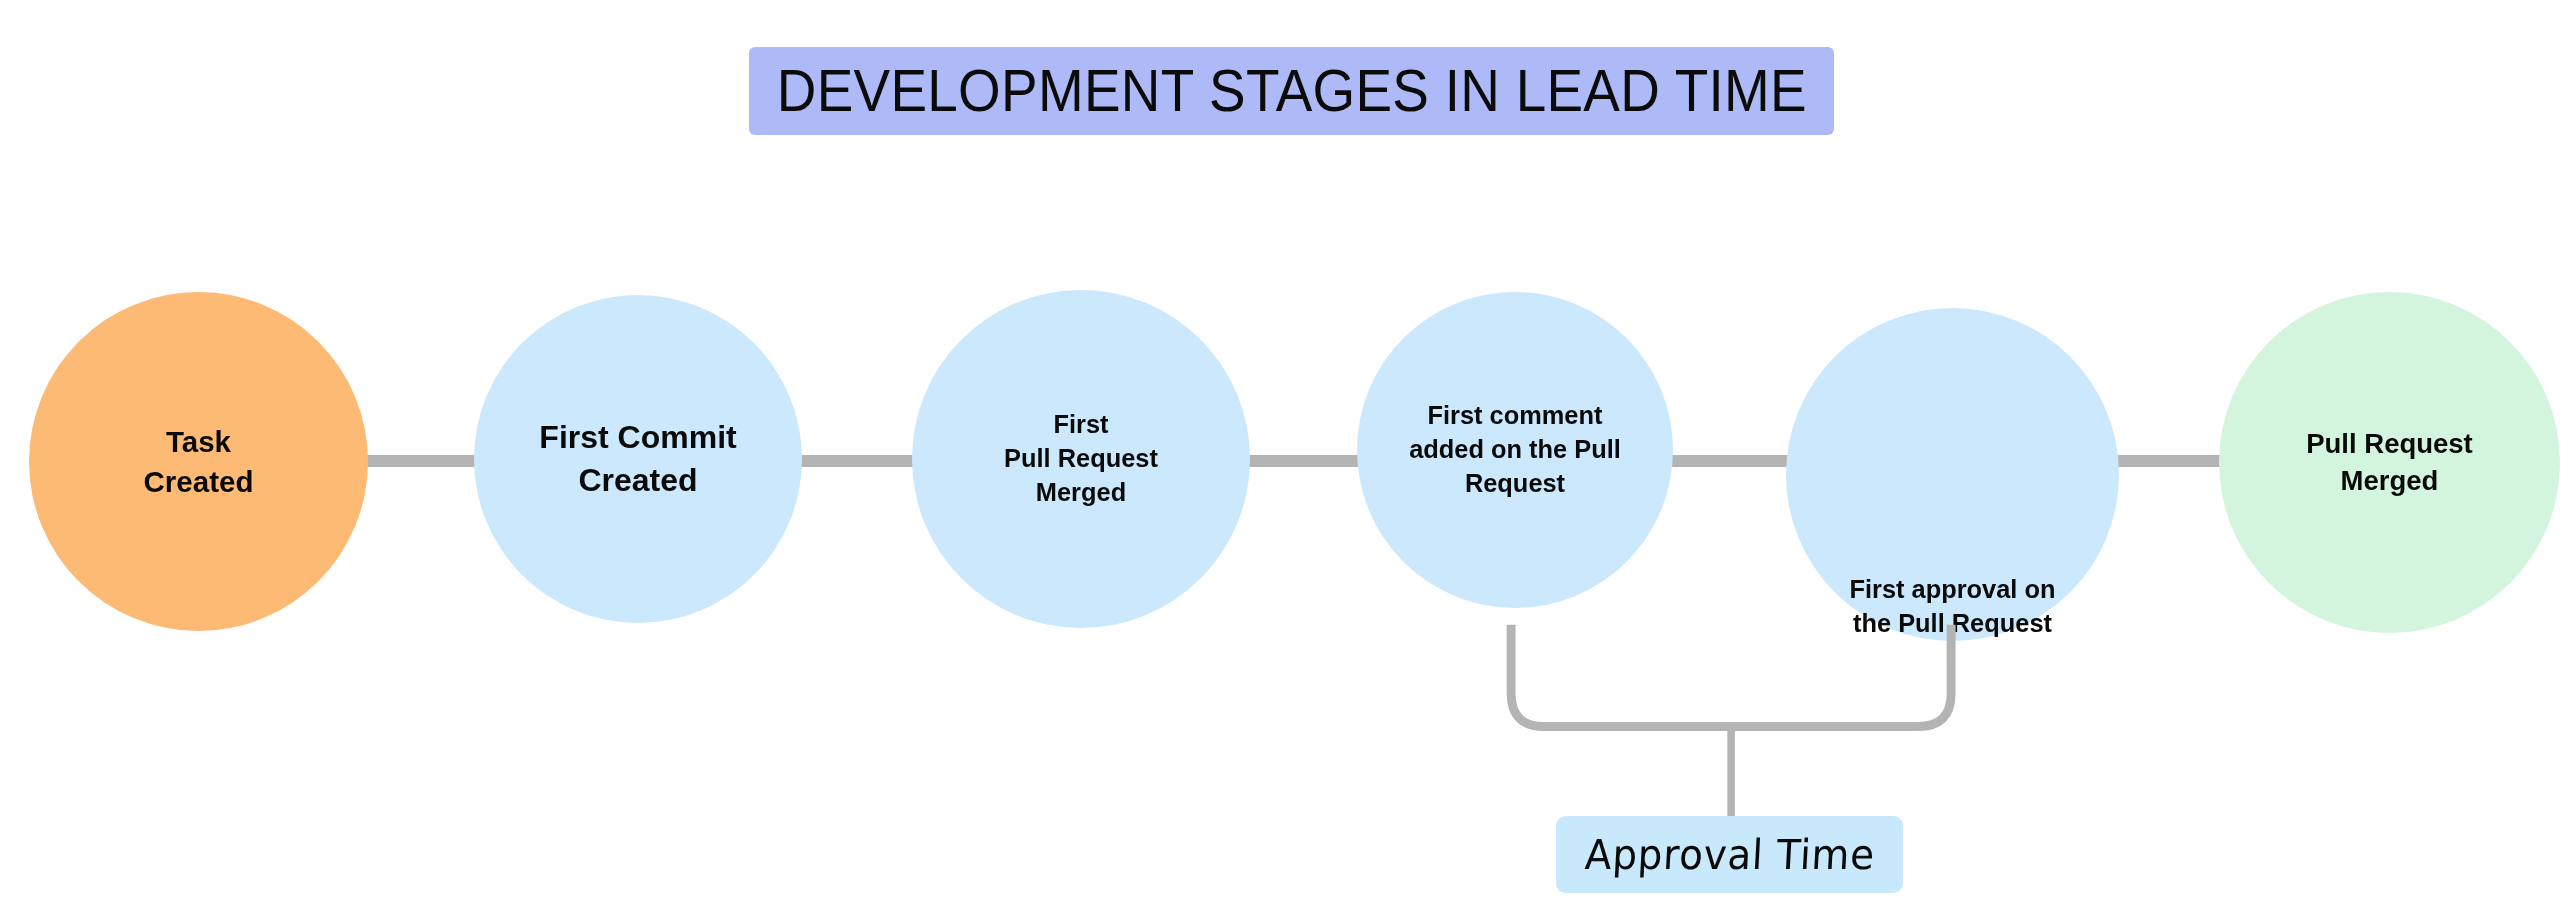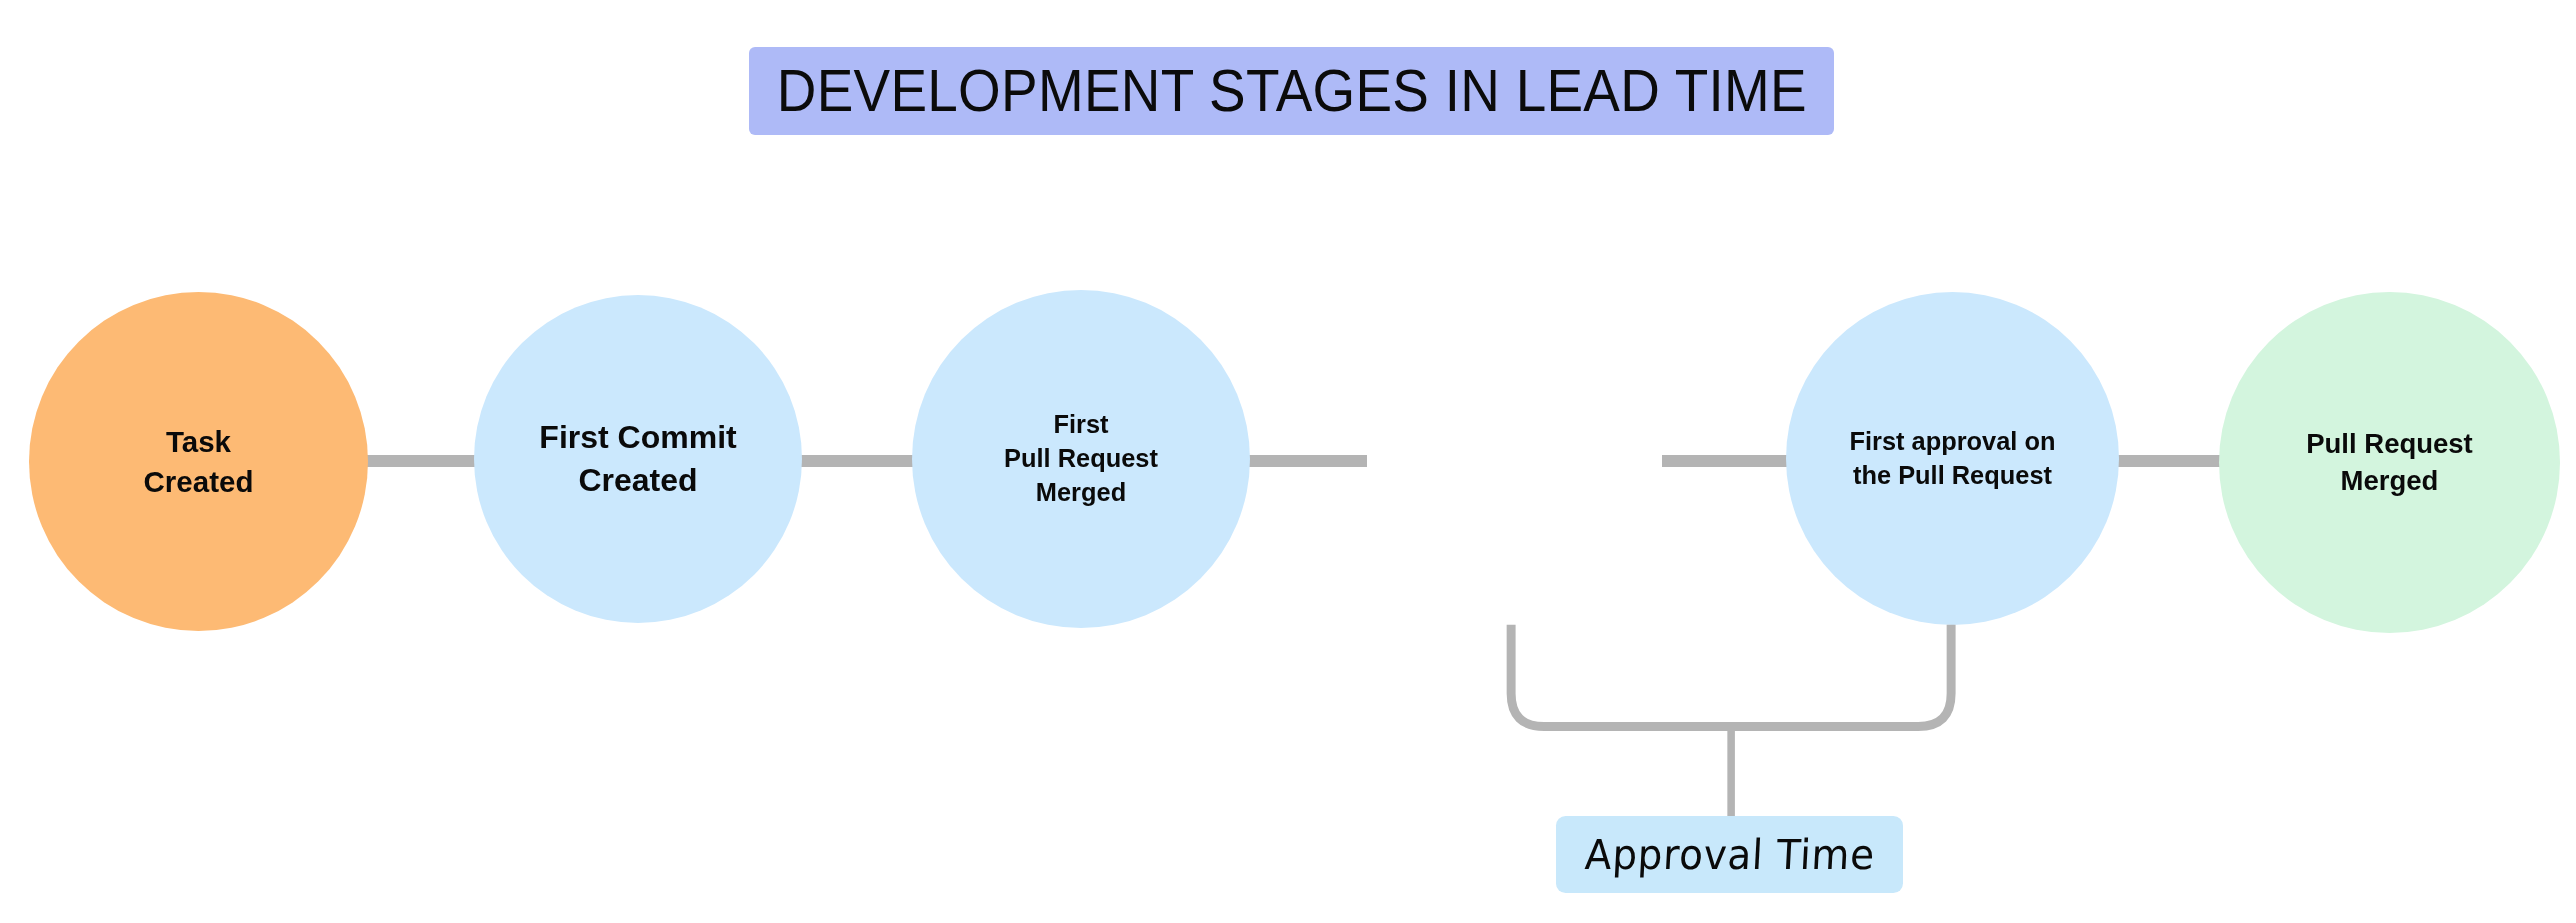--- a/index.html
+++ b/index.html
@@ -81,21 +81,21 @@
 
   #stage-1 { left: 474px;  top: 295px; width: 328px; height: 328px; }
   #stage-1 .stage-label { font-size: 32px; }
 
   #stage-2 { left: 912px; top: 290px; width: 338px; height: 338px; }
   #stage-2 .stage-label { font-size: 25.4px; }
 
   #stage-3 { left: 1357px; top: 292px; width: 316px; height: 316px; }
   #stage-3 .stage-label { font-size: 25.4px; width: 337px; }
 
-  #stage-4 { left: 1786px; top: 292px; width: 333px; height: 333px; }
+  #stage-4 { left: 1786px; top: 308px; width: 333px; height: 333px; align-items: flex-end; }
   #stage-4 .stage-label { font-size: 25.4px; width: 343px; }
 
   #stage-5 { left: 2219px; top: 292px; width: 341px; height: 341px; }
   #stage-5 .stage-label { font-size: 27.5px; }
 
   
   #bracket-svg {
     position: absolute;
     left: 1463px;
     top: 611px;
@@ -148,20 +148,25 @@
     <span class="stage-label">First Commit
 Created</span>
   </div>
 
   <div class="stage blue" id="stage-2">
     <span class="stage-label">First
 Pull Request
 Merged</span>
   </div>
 
+  <div class="stage blue" id="stage-3">
+    <span class="stage-label">First comment
+added on the Pull
+Request</span>
+  </div>
 
   <div class="stage blue" id="stage-4">
     <span class="stage-label">First approval on
 the Pull Request</span>
   </div>
 
   <div class="stage green" id="stage-5">
     <span class="stage-label">Pull Request
 Merged</span>
   </div>

